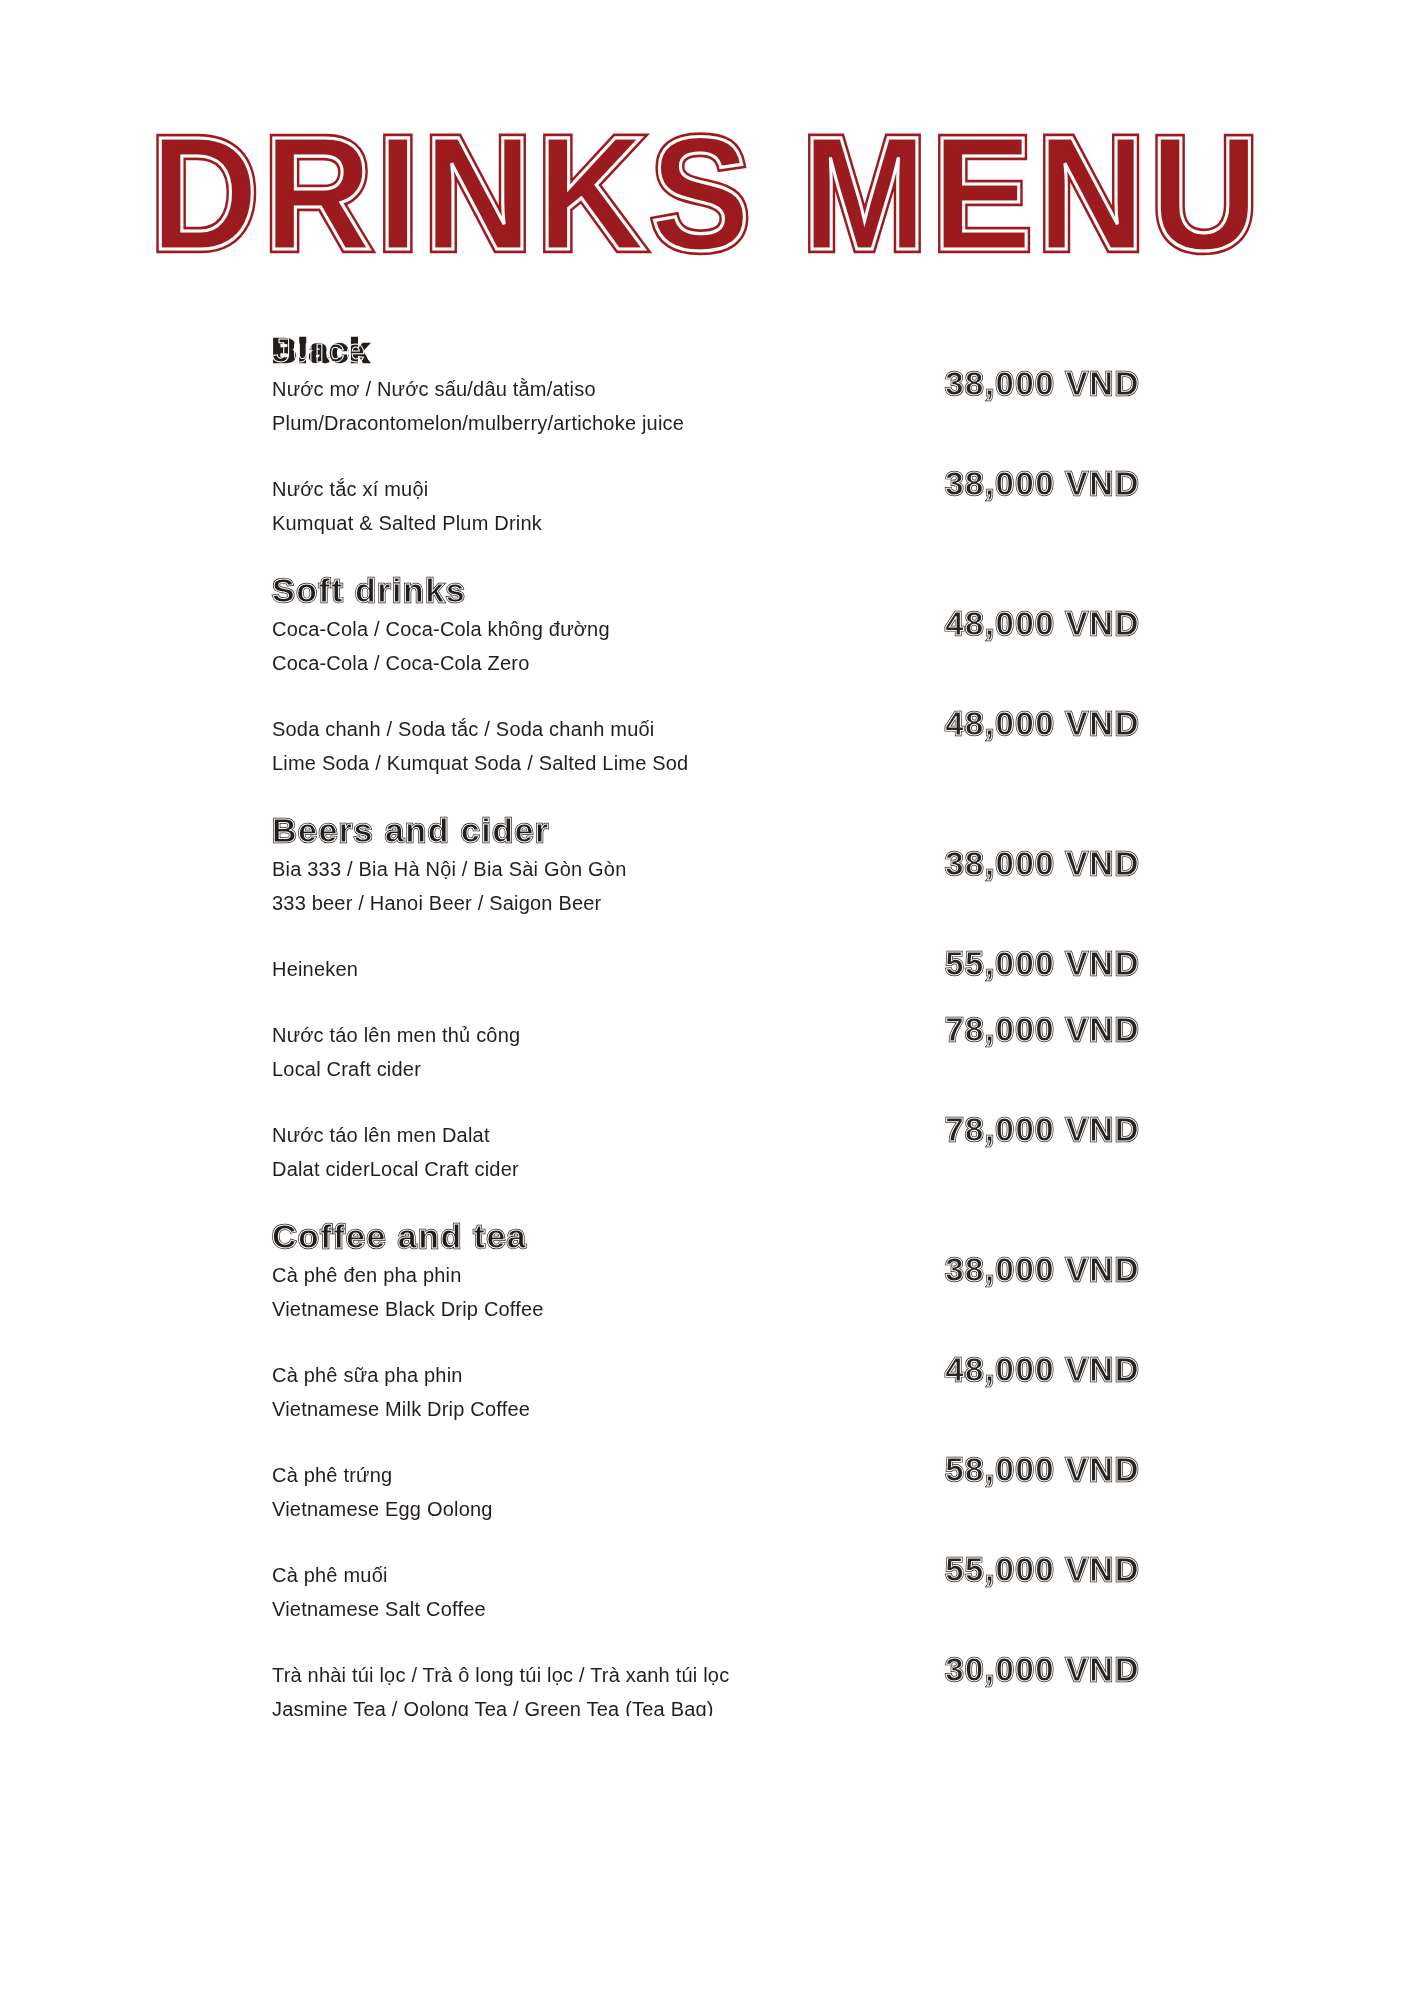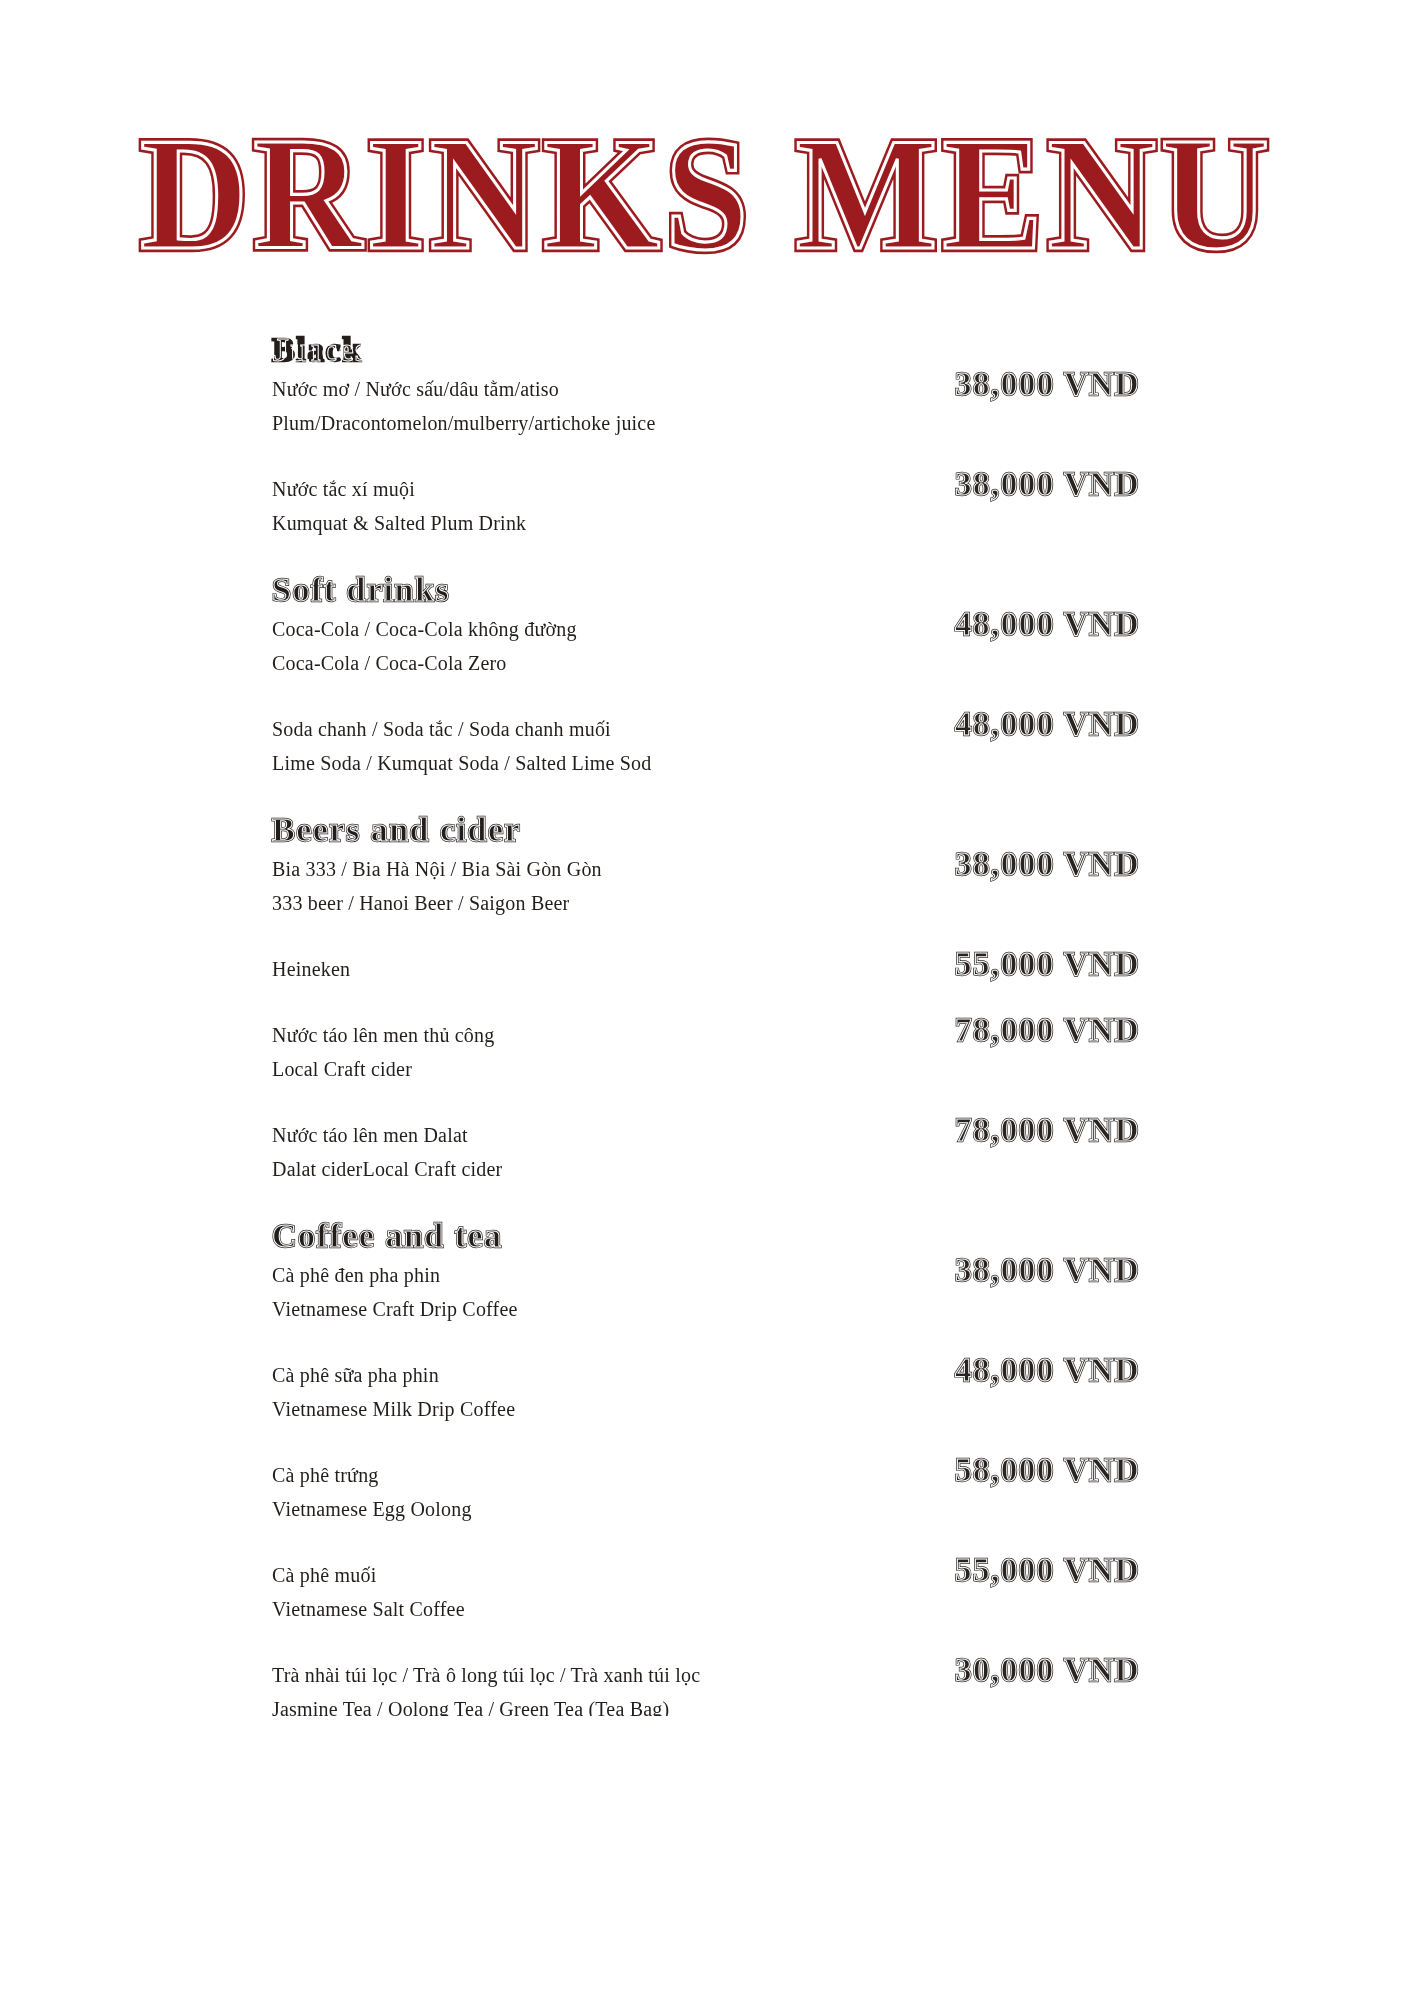--- a/index.html
+++ b/index.html
@@ -1,21 +1,21 @@
 <!DOCTYPE html>
 <html><head>
 <meta charset="utf-8">
 <style>
   html, body { margin: 0; padding: 0; }
   .page {
     position: relative;
     width: 1414px;
     height: 1716px;
     background: #ffffff;
-    font-family: Liberation Serif, serif;
+    font-family: Liberation Sans, sans-serif;
     color: #231e1b;
     overflow: hidden;
   }
 
   
   .fx {
     position: relative;
     display: inline-block;
     font-weight: bold;
     white-space: nowrap;
@@ -203,21 +203,21 @@
     </section>
 
     <section>
       <h2 class="section-title">
         <span class="fx" data-text="Coffee and tea">Coffee and tea</span>
       </h2>
 
       <div class="item">
         <div class="names">
           <div class="vi">Cà phê đen pha phin</div>
-          <div class="en">Vietnamese Craft Drip Coffee</div>
+          <div class="en">Vietnamese Black Drip Coffee</div>
         </div>
         <div class="price-cell">
           <span class="fx price" data-text="38,000 VND">38,000 VND</span>
         </div>
       </div>
 
       <div class="item">
         <div class="names">
           <div class="vi">Cà phê sữa pha phin</div>
           <div class="en">Vietnamese Milk Drip Coffee</div>

